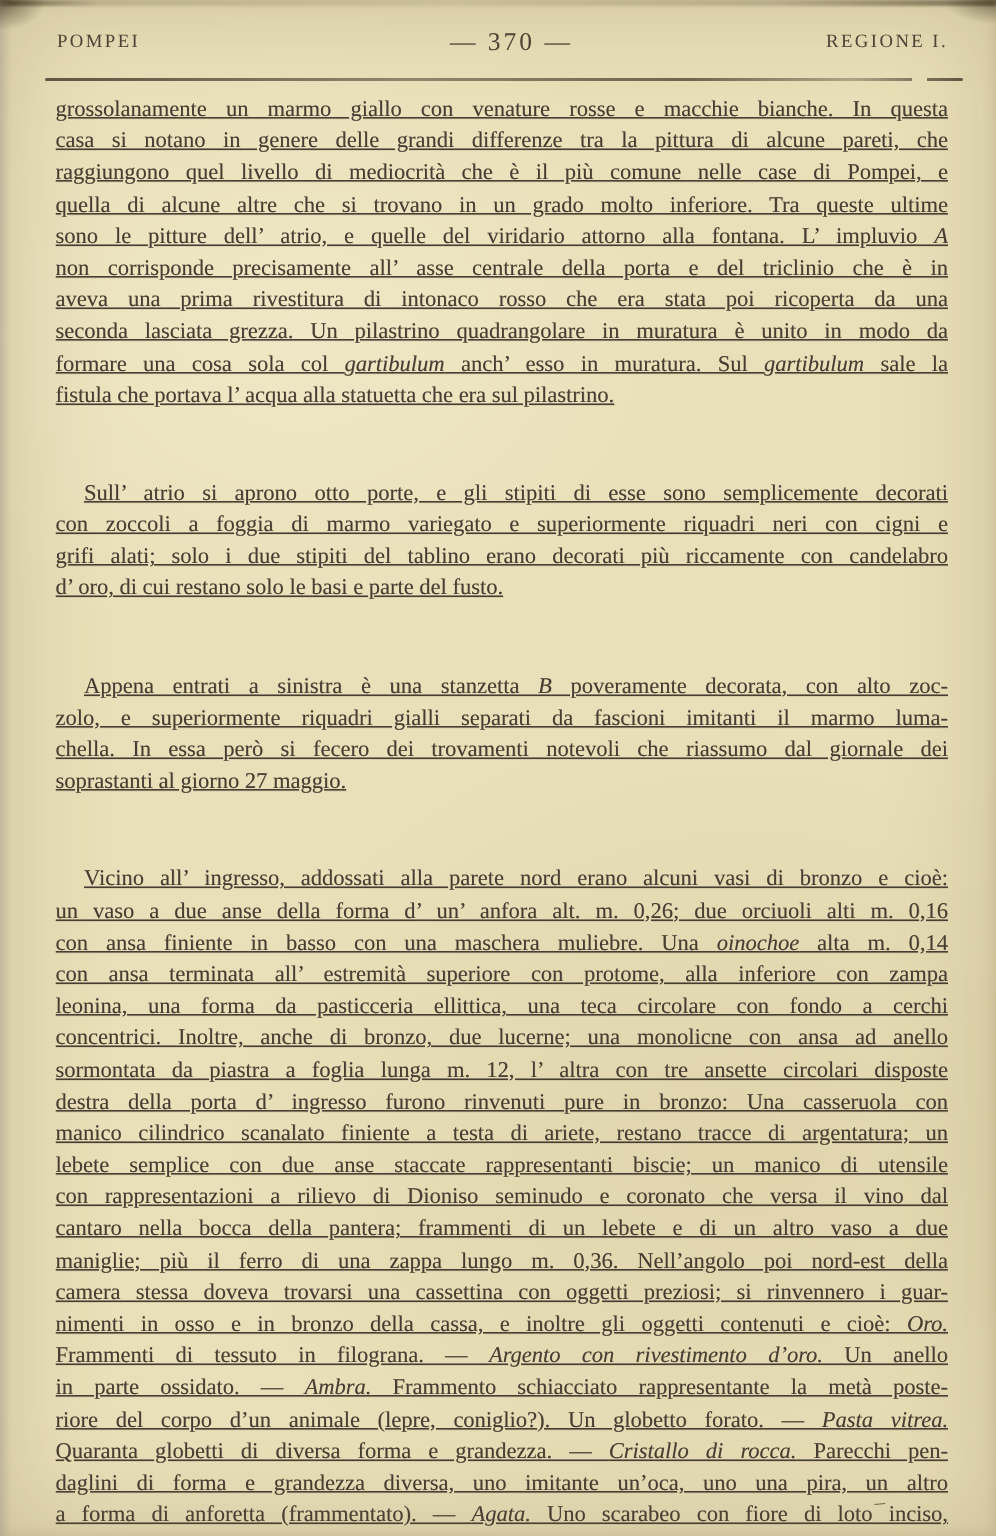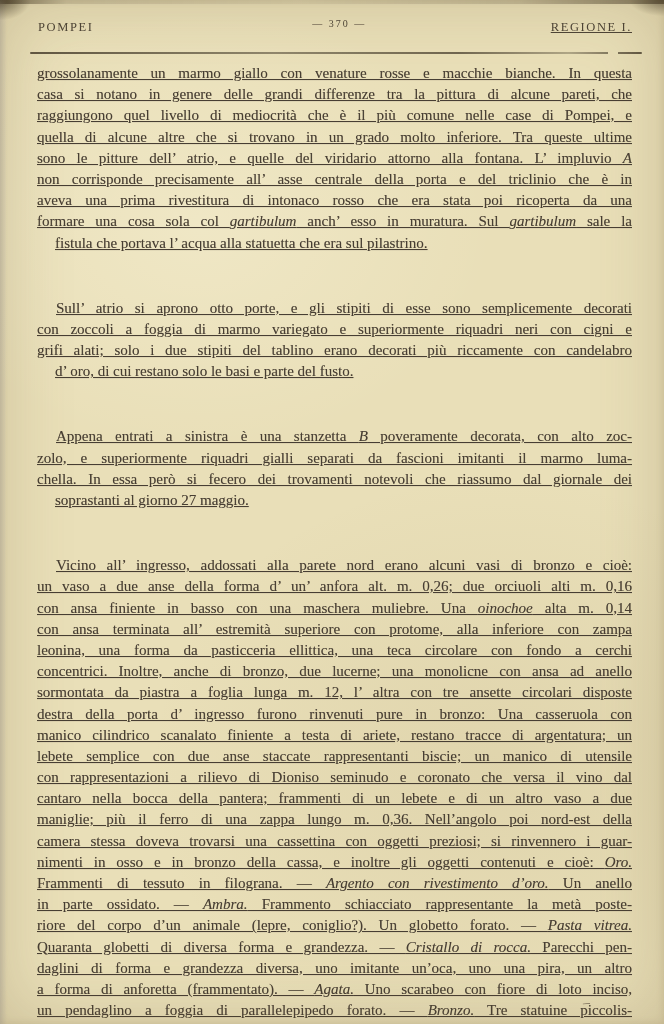--- a/index.html
+++ b/index.html
@@ -40,22 +40,22 @@
   }
   .smudge-tr {
     position: absolute; top: 0; right: 0; width: 34px; height: 16px;
     background: radial-gradient(ellipse at 100% 0, rgba(42,34,20,0.55), rgba(42,34,20,0) 72%);
   }
   .header {
     position: absolute; top: 18px; left: 38px; right: 30px; height: 18px;
     font-size: 12.5px; letter-spacing: 1.6px; color: #4c4336;
   }
   .head-left  { position: absolute; left: 0; top: 2px; }
-  .head-center{ position: absolute; left: 50%; top: 0; transform: translateX(-44%); font-size: 10px; letter-spacing: 2px; }
-  .head-right { position: absolute; right: 2px; top: 2px; text-decoration: underline; }
+  .head-center{ position: absolute; left: 50%; top: 0; transform: translateX(-44%); font-size: 17px; letter-spacing: 2px; }
+  .head-right { position: absolute; right: 2px; top: 2px; }
   .rule {
     position: absolute; top: 52px; left: 30px; right: 22px; height: 2px;
     background: linear-gradient(to right,
       rgba(72,62,45,0.85), rgba(72,62,45,0.55) 40%,
       rgba(72,62,45,0.75) 70%, rgba(72,62,45,0.35) 88%, rgba(72,62,45,0.85));
     border-radius: 1px;
   }
   .rule-gap {
     position: absolute; top: 50px; right: 46px; width: 10px; height: 6px;
     background: #e9dfb8;
@@ -64,21 +64,21 @@
     position: absolute; top: 63px; left: 37px; width: 595px;
     font-size: 15px; line-height: 21.2px;
     color: #473e33;
     text-shadow: 0.2px 0.2px 0.4px rgba(60,50,38,0.35);
     text-decoration: underline;
   }
   .line {
     height: 21.2px; overflow: hidden;
     text-align: justify; text-align-last: justify;
   }
-  .line.left { text-align-last: left; margin-left: 18px; }
+  .line.left { text-align-last: left; }
   .line.indent { text-indent: 19px; margin-top: 44px; }
   .it { font-style: italic; }
   .footer-mark {
     position: absolute; top: 995px; left: 583px;
     font-size: 14px; color: #5c5144; transform: rotate(-5deg); opacity: 0.85;
     letter-spacing: -2px;
   }
 </style>
 </head>
 <body>
@@ -99,20 +99,21 @@
   <div class="rule-gap"></div>
 
   <div class="text">
       <div class="line"><span>grossolanamente un marmo giallo con venature rosse e macchie bianche. In questa</span></div>
       <div class="line"><span>casa si notano in genere delle grandi differenze tra la pittura di alcune pareti, che</span></div>
       <div class="line"><span>raggiungono quel livello di mediocrità che è il più comune nelle case di Pompei, e</span></div>
       <div class="line"><span>quella di alcune altre che si trovano in un grado molto inferiore. Tra queste ultime</span></div>
       <div class="line"><span>sono le pitture dell’ atrio, e quelle del viridario attorno alla fontana. L’ impluvio </span><span class="it">A</span></div>
       <div class="line"><span>non corrisponde precisamente all’ asse centrale della porta e del triclinio che è in</span></div>
       <div class="line"><span>aveva una prima rivestitura di intonaco rosso che era stata poi ricoperta da una</span></div>
+      <div class="line"><span>seconda lasciata grezza. Un pilastrino quadrangolare in muratura è unito in modo da</span></div>
       <div class="line"><span>formare una cosa sola col </span><span class="it">gartibulum</span><span> anch’ esso in muratura. Sul </span><span class="it">gartibulum</span><span> sale la</span></div>
       <div class="line left"><span>fistula che portava l’ acqua alla statuetta che era sul pilastrino.</span></div>
       <div class="line indent"><span>Sull’ atrio si aprono otto porte, e gli stipiti di esse sono semplicemente decorati</span></div>
       <div class="line"><span>con zoccoli a foggia di marmo variegato e superiormente riquadri neri con cigni e</span></div>
       <div class="line"><span>grifi alati; solo i due stipiti del tablino erano decorati più riccamente con candelabro</span></div>
       <div class="line left"><span>d’ oro, di cui restano solo le basi e parte del fusto.</span></div>
       <div class="line indent"><span>Appena entrati a sinistra è una stanzetta </span><span class="it">B</span><span> poveramente decorata, con alto zoc-</span></div>
       <div class="line"><span>zolo, e superiormente riquadri gialli separati da fascioni imitanti il marmo luma-</span></div>
       <div class="line"><span>chella. In essa però si fecero dei trovamenti notevoli che riassumo dal giornale dei</span></div>
       <div class="line left"><span>soprastanti al giorno 27 maggio.</span></div>

